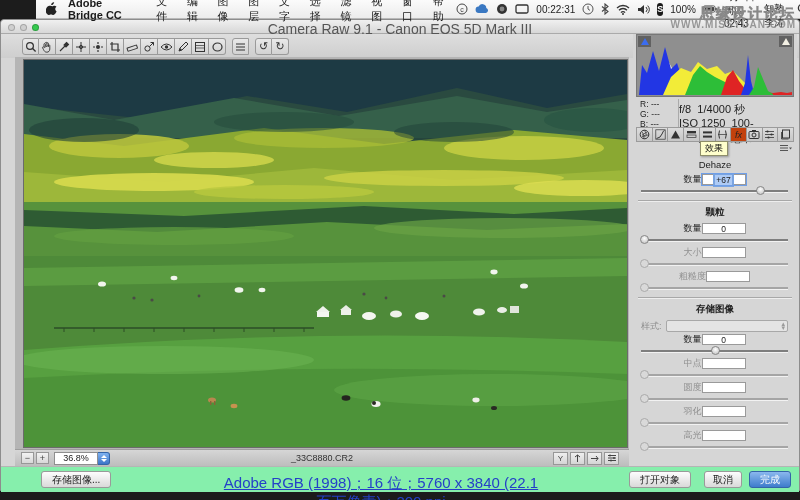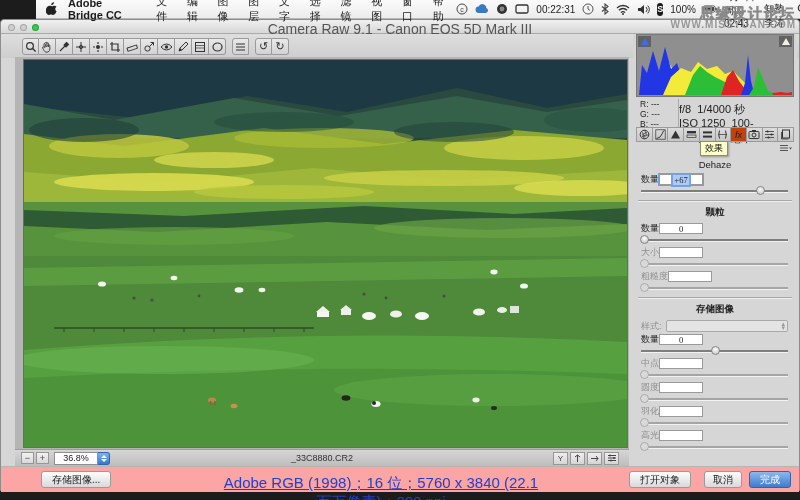--- a/index.html
+++ b/index.html
@@ -89,40 +89,40 @@
 
   .phead { position:absolute; left:3px; top:108px; width:158px; height:13px; text-align:center;
     font-size:9.5px; color:#222; }
   .flyout { position:absolute; right:2px; top:2px; width:13px; height:9px; }
   .tooltip { position:absolute; left:64px; top:-1px; background:#ffffcc; border:1px solid #8f8f6a;
     padding:0 4px; font-size:9px; color:#111; box-shadow:1px 1px 2px rgba(0,0,0,.3); z-index:5; }
 
   .sections { position:absolute; left:3px; top:121px; width:158px; }
   .sec-title { text-align:center; font-size:9.5px; color:#222; font-weight:bold; margin:4px 0 3px; }
   .sec-title.plain { font-weight:normal; }
-  .srow { display:flex; justify-content:flex-start; align-items:center; height:13px; padding:0 6px 0 5px; color:#222;font-family:Liberation Serif, serif; }
+  .srow { display:flex; justify-content:center; align-items:center; height:13px; padding:0 6px 0 5px; color:#222; }
   .srow.dis { color:#8f8f8f; }
   .sval { width:44px; height:11px; background:#fff; border:1px solid #9a9a9a; font-size:8.5px;
     display:flex; align-items:center; justify-content:center; }
   .sval .sel { background:#aecbf5; outline:2px solid #7aa4e0; padding:0 1px; }
   .slider { position:relative; height:10px; margin:0 6px 1px 5px; }
   .slider::before { content:""; position:absolute; left:0; right:0; top:4px; height:2px;
     background:#7e7e7e; border-bottom:1px solid #f2f2f2; }
   .thumb { position:absolute; top:0; width:9px; height:9px; margin-left:-4px; border-radius:50%;
     background:radial-gradient(circle at 50% 35%,#fdfdfd,#bdbdbd); border:1px solid #868686; }
   .slider.dis::before { background:#a5a5a5; }
   .slider.dis .thumb { background:#d9d9d9; border-color:#aaa; }
   .divider { height:2px; border-top:1px solid #a8a8a8; border-bottom:1px solid #eee; margin:4px 2px; }
   .stylerow { display:flex; align-items:center; height:14px; padding:0 6px 0 5px; color:#8f8f8f; }
   .dropdown { flex:1; height:12px; margin-left:4px; background:#e4e4e4; border:1px solid #a8a8a8;
     border-radius:2px; position:relative; }
   .dropdown .dd-arrows { position:absolute; right:2px; top:1px; font-size:7px; color:#9a9a9a; line-height:.55; }
 
   
-  .bottombar { position:absolute; left:0; right:0; top:446px; height:26px; background:#fca5a5;
+  .bottombar { position:absolute; left:0; right:0; top:446px; height:26px; background:#86efac;
     border-top:1px solid #b5b5b5; font-size:10px; }
   .btn { position:absolute; height:17px; top:4px; border:1px solid #9a9a9a; border-radius:3px;
     background:linear-gradient(#fdfdfd,#d9d9d9); color:#222; font-size:10px;
     display:flex; align-items:center; justify-content:center; padding:0 10px; }
   .btn.primary { background:linear-gradient(#8ab8ee,#3e7ccc); border-color:#3465a8; color:#fff; }
   .wf-inner { position:absolute; left:220px; width:320px; text-align:center; top:7px; }
 </style>
 </head>
 <body>
 

